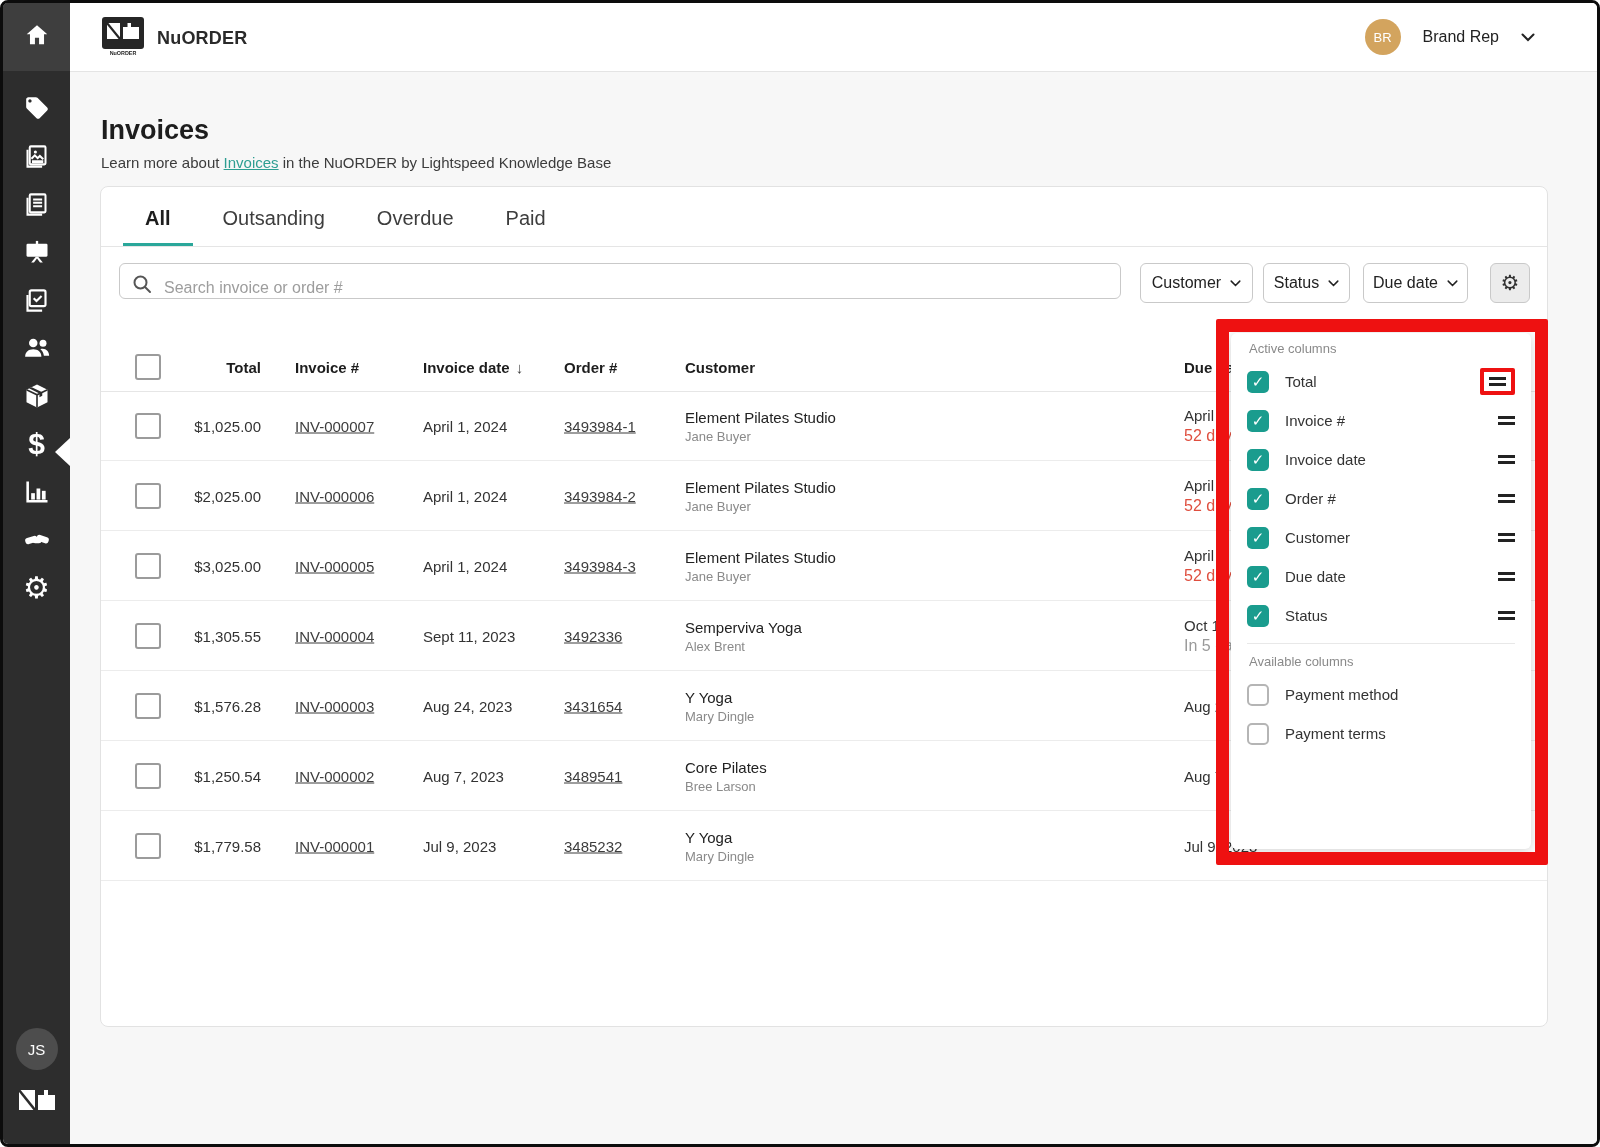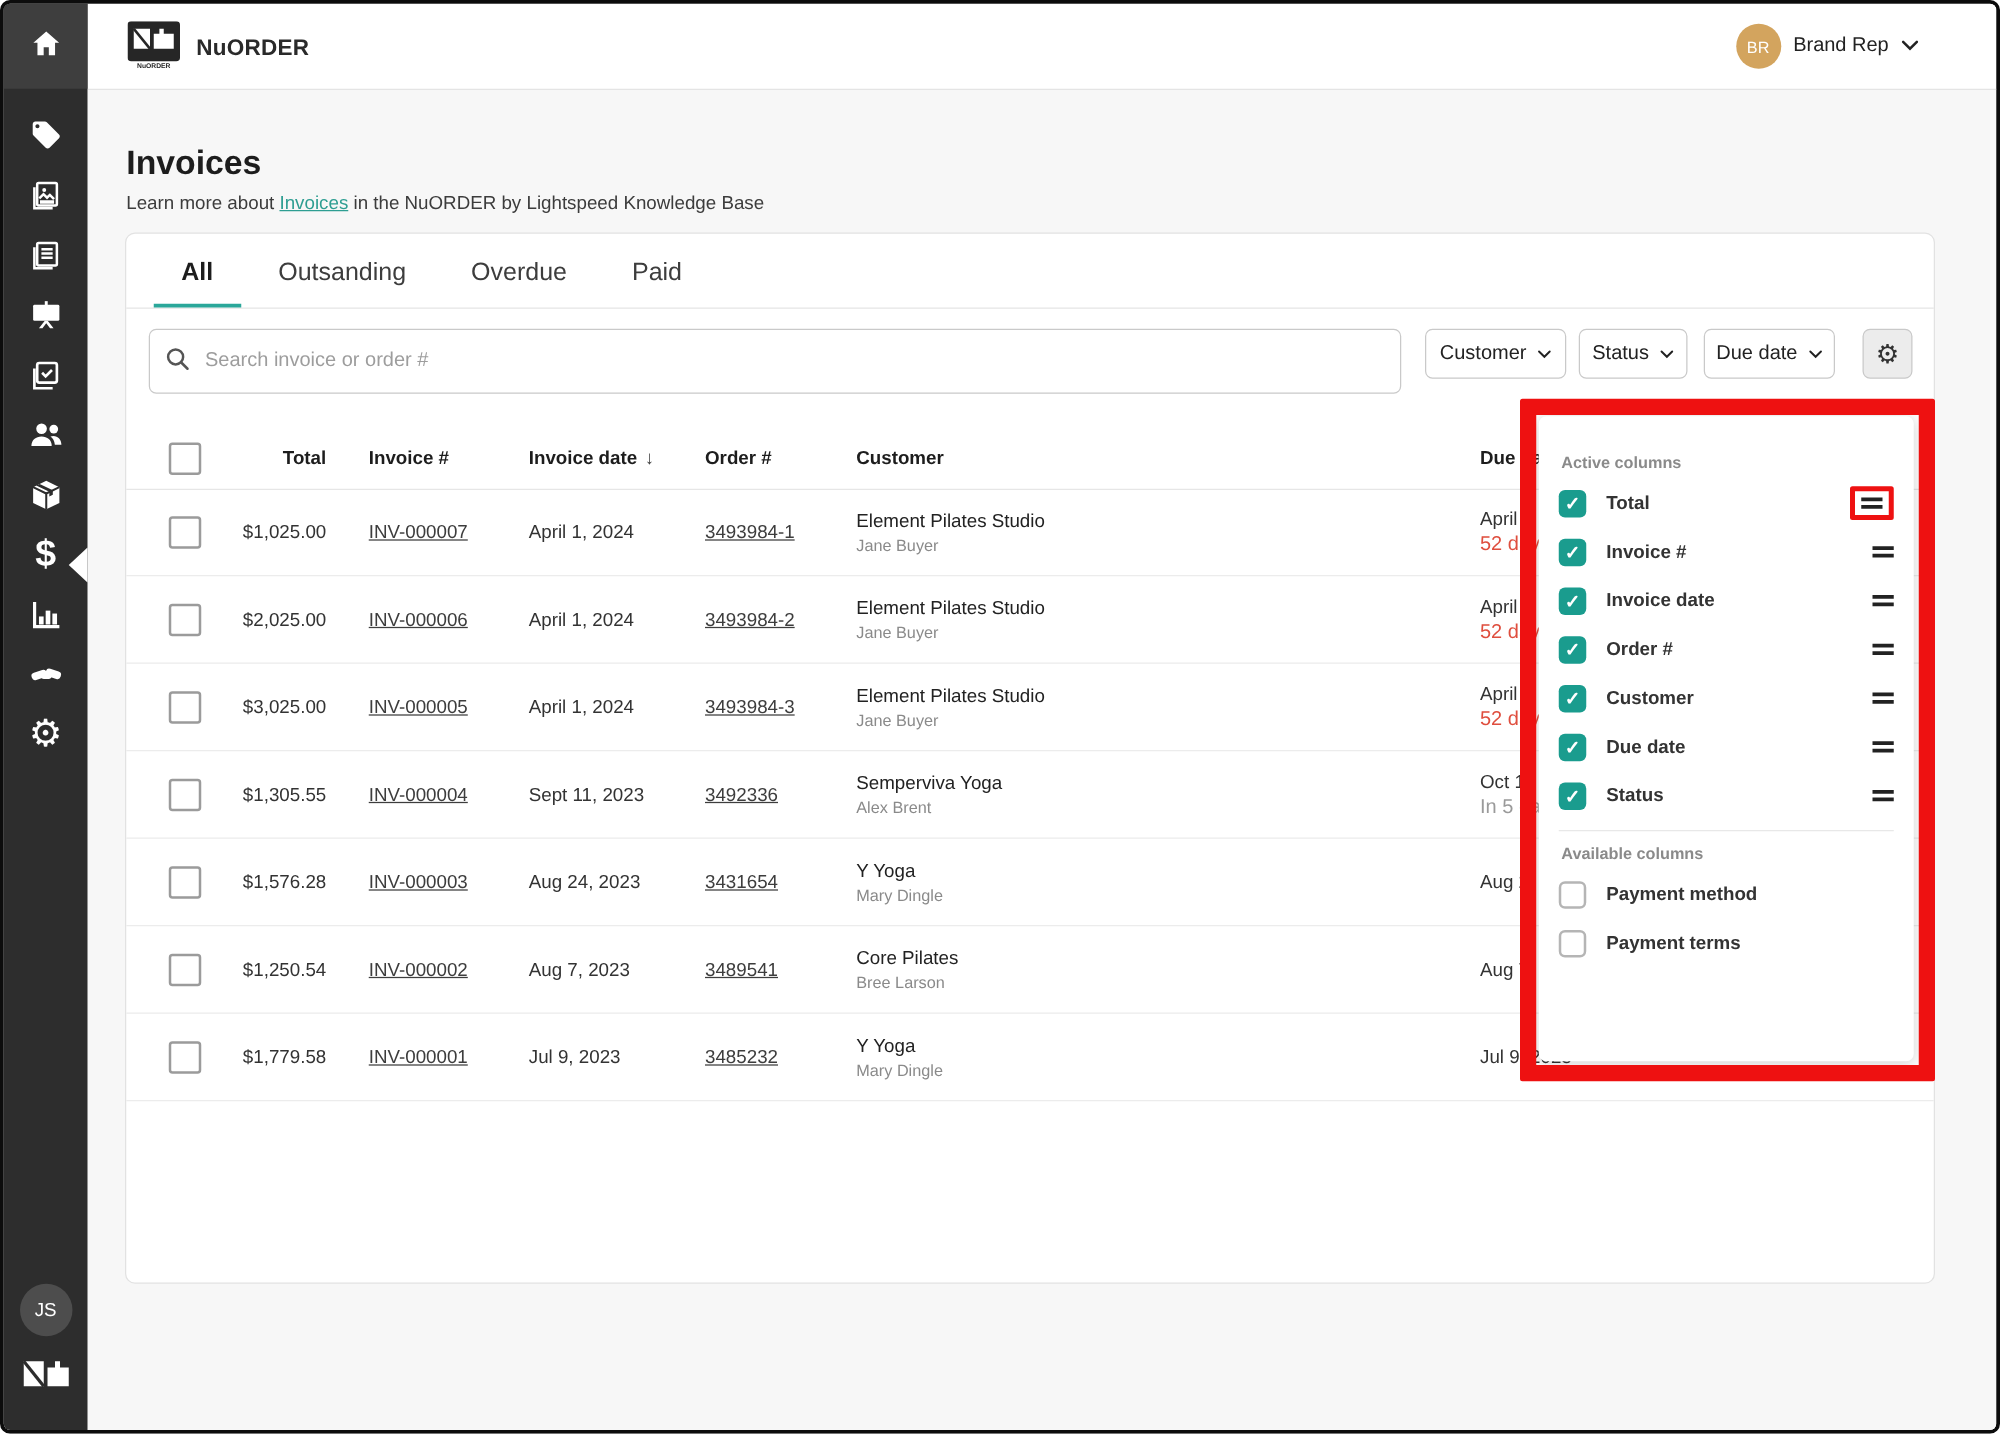--- a/index.html
+++ b/index.html
@@ -15,41 +15,41 @@
   .dollar-glyph{color:#fff;font-size:30px;font-weight:bold;line-height:1;}
   .active-notch{position:absolute;right:0;top:435px;width:0;height:0;border-top:14px solid transparent;border-bottom:14px solid transparent;border-right:15px solid #fff;}
   .gear-glyph{color:#fff;font-size:30px;line-height:1;}
   .side-bottom{position:absolute;left:0;bottom:28px;width:67px;display:flex;flex-direction:column;align-items:center;gap:18px;}
   .js-avatar{width:42px;height:42px;border-radius:50%;background:#4d4d4d;color:#fff;display:flex;align-items:center;justify-content:center;font-size:15px;}
 
   
   .topbar{position:absolute;left:67px;top:0;right:0;height:68px;background:#fff;border-bottom:1px solid #e4e4e4;z-index:2;}
   .logo-wrap{position:absolute;left:32px;top:14px;display:flex;align-items:center;gap:13px;}
   .brand-text{font-size:18px;font-weight:600;color:#2a2a2a;letter-spacing:.2px;}
-  .user-wrap{position:absolute;right:62px;top:16px;display:flex;align-items:center;gap:10px;cursor:pointer;}
+  .user-wrap{position:absolute;right:62px;top:16px;display:flex;align-items:center;gap:22px;cursor:pointer;}
   .br-avatar{width:36px;height:36px;border-radius:50%;background:#d3a45e;color:#fff;display:flex;align-items:center;justify-content:center;font-size:13px;}
   .user-name{font-size:16px;color:#222;}
 
   
   .content{position:absolute;left:67px;top:68px;right:0;bottom:0;background:#f7f7f7;}
   .page-title{position:absolute;left:31px;top:26px;font-size:27px;font-weight:700;color:#1d1d1d;}
   .page-sub{position:absolute;left:31px;top:68px;font-size:15px;color:#3c3c3c;}
   .page-sub a{color:#2e9e92;text-decoration:underline;cursor:pointer;}
 
   .card{position:absolute;left:30px;top:115px;width:1446px;height:839px;background:#fff;border:1px solid #e2e2e2;border-radius:8px;z-index:1;}
 
   
   .tabs{display:flex;padding-left:18px;border-bottom:1px solid #e5e5e5;height:60px;box-sizing:border-box;}
   .tab{margin:0 4px;padding:20px 22px 0;font-size:20px;color:#3d3d3d;cursor:pointer;position:relative;}
   .tab.active{font-weight:700;color:#1d1d1d;}
   .tab.active::after{content:"";position:absolute;left:0;right:0;bottom:0;height:3px;background:#2aa79a;}
 
   
   .controls{position:absolute;left:0;right:0;top:76px;height:52px;}
-  .search-box{position:absolute;left:18px;top:0;width:1002px;height:52px;border:1px solid #c9c9c9;border-radius:6px;background:#fff;display:flex;align-items:center;padding:0 12px;box-sizing:border-box;}
+  .search-box{position:absolute;left:18px;top:0;width:1002px;height:36px;border:1px solid #c9c9c9;border-radius:6px;background:#fff;display:flex;align-items:flex-end;padding:0 12px;box-sizing:border-box;}
   .search-box input{border:none;outline:none;flex:1;font-size:16px;color:#333;margin-left:10px;font-family:"Liberation Sans",sans-serif;background:transparent;}
   .search-box input::placeholder{color:#9d9d9d;}
   .fbtn{position:absolute;top:0;height:40px;border:1px solid #c9c9c9;border-radius:6px;background:#fff;display:flex;align-items:center;justify-content:center;gap:9px;font-size:16px;color:#222;cursor:pointer;box-sizing:border-box;}
   .fbtn.gear{background:#ececec;font-size:21px;color:#333;}
 
   
   .thead{position:absolute;left:0;right:0;top:156px;height:48px;border-bottom:1px solid #e6e6e6;font-weight:700;font-size:15px;color:#1d1d1d;}
   .rows{position:absolute;left:0;right:0;top:204px;}
   .row{position:relative;height:69px;border-bottom:1px solid #ececec;}
   .cell{position:absolute;top:50%;transform:translateY(-50%);font-size:15px;color:#333;}
@@ -72,21 +72,21 @@
   .sort-arrow{font-weight:400;margin-left:6px;color:#444;}
 
   
   .chev{display:inline-block;}
 
   
   .status-badge{position:absolute;left:1322px;top:842px;width:46px;height:28px;background:#5da167;border-radius:4px;color:#fff;font-size:13px;display:flex;align-items:center;justify-content:center;z-index:4;}
   .amount-partial{position:absolute;left:1452px;top:840px;width:68px;text-align:right;font-size:15px;color:#333;z-index:4;}
 
   
-  .panel{position:absolute;left:1228px;top:330px;width:300px;height:516px;background:#fff;border-radius:6px;box-shadow:0 2px 12px rgba(0,0,0,.18);z-index:5;box-sizing:border-box;padding:25px 16px;font-weight:bold;}
+  .panel{position:absolute;left:1228px;top:330px;width:300px;height:516px;background:#fff;border-radius:6px;box-shadow:0 2px 12px rgba(0,0,0,.18);z-index:5;box-sizing:border-box;padding:4px 16px;}
   .panel-sec-title{font-size:13px;color:#8a8a8a;margin:4px 0 6px 2px;}
   .p-item{display:flex;align-items:center;height:39px;}
   .p-label{font-size:15px;color:#333;margin-left:16px;}
   .cb{width:22px;height:22px;border-radius:5px;box-sizing:border-box;display:flex;align-items:center;justify-content:center;flex:none;}
   .cb.checked{background:#1a9c8e;color:#fff;font-size:15px;}
   .cb.checked::after{content:"\2713";}
   .cb.unchecked{border:2px solid #b5b5b5;background:#fff;}
   .handle{width:17px;height:9px;border-top:3px solid #222;border-bottom:3px solid #222;margin-left:auto;box-sizing:border-box;cursor:grab;}
   .handle-annot{margin-left:auto;border:4px solid #ee1111;border-radius:2px;padding:5px 5px;display:flex;}
   .handle-annot .handle{margin-left:0;}

